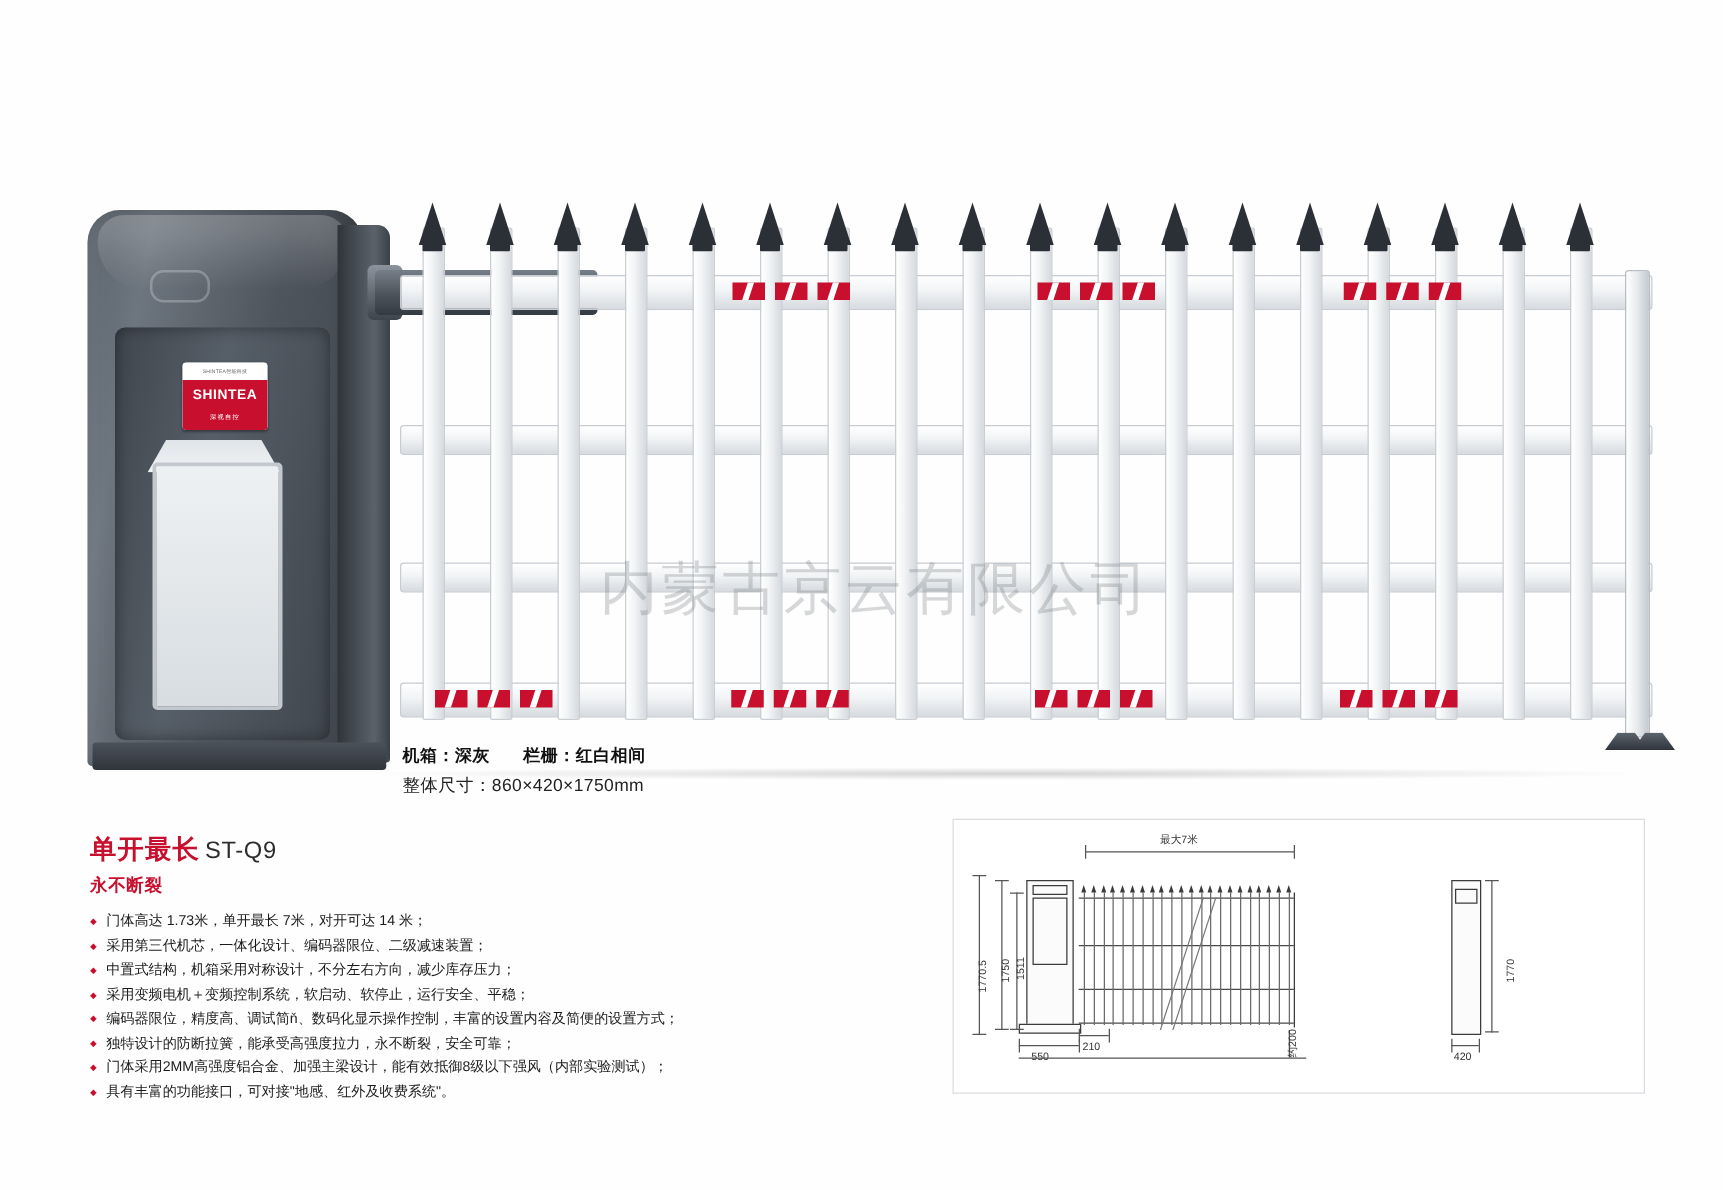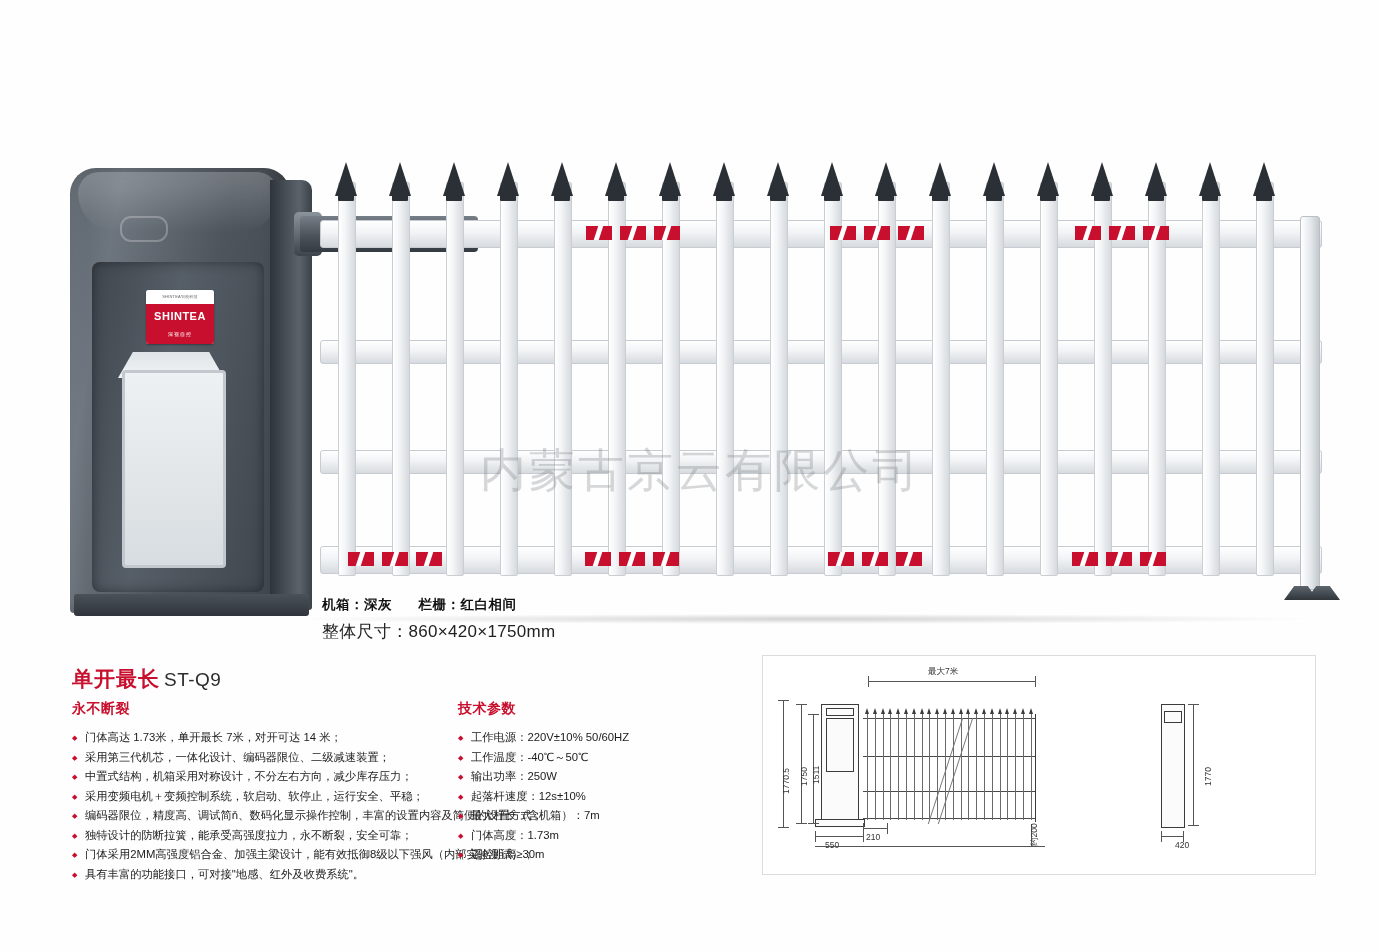--- a/index.html
+++ b/index.html
@@ -302,21 +302,21 @@
     font-size: 13.5px;
     font-weight: bold;
     color: #111;
     letter-spacing: .5px;
   }
   .photo-caption .gap { display:inline-block; width: 18px; }
   .photo-subcaption {
     position: absolute;
     left: 322px;
     top: 620px;
-    font-size: 17px;
+    font-size: 14px;
     color: #222;
     letter-spacing: .3px;
   }
 
   
   .title-row {
     position: absolute;
     left: 72px;
     top: 665px;
     display: flex;
@@ -598,32 +598,20 @@
         <li>采用第三代机芯，一体化设计、编码器限位、二级减速装置；</li>
         <li>中置式结构，机箱采用对称设计，不分左右方向，减少库存压力；</li>
         <li>采用变频电机＋变频控制系统，软启动、软停止，运行安全、平稳；</li>
         <li>编码器限位，精度高、调试简ň、数码化显示操作控制，丰富的设置内容及简便的设置方式；</li>
         <li>独特设计的防断拉簧，能承受高强度拉力，永不断裂，安全可靠；</li>
         <li>门体采用2MM高强度铝合金、加强主梁设计，能有效抵御8级以下强风（内部实验测试）；</li>
         <li>具有丰富的功能接口，可对接"地感、红外及收费系统"。</li>
       </ul>
   </div>
 
-  <div id="specs">
-    <div class="col-heading">技术参数</div>
-    <ul class="bullets" id="specs-list">
-        <li>工作电源：220V±10% 50/60HZ</li>
-        <li>工作温度：-40℃～50℃</li>
-        <li>输出功率：250W</li>
-        <li>起落杆速度：12s±10%</li>
-        <li>最大杆长（含机箱）：7m</li>
-        <li>门体高度：1.73m</li>
-        <li>遥控距离≥30m</li>
-      </ul>
-  </div>
 
   <div id="drawing">
 
     <div class="cab-dwg" style="left:58px; top:48px; width:36px; height:115px;"></div>
     <div class="cab-dwg" style="left:63px; top:62px; width:26px; height:52px; border-width:0.8px;"></div>
     <div class="cab-dwg" style="left:52px; top:163px; width:48px; height:6px;"></div>
     <div class="cab-dwg" style="left:63px; top:52px; width:26px; height:6px; border-width:0.8px;"></div>
 
     <div class="fence-dwg-bar" style="left:100px; top:62px; width:172px;"></div>
     <div class="fence-dwg-bar" style="left:100px; top:100px; width:172px;"></div>
@@ -719,16 +707,16 @@
     <div class="cab-dwg" style="left:398px; top:48px; width:22px; height:122px;"></div>
     <div class="cab-dwg" style="left:401px; top:55px; width:16px; height:10px; border-width:0.8px;"></div>
     <div class="dim-line dim-v" style="left:430px; top:48px; height:122px;"></div>
     <div class="tick" style="left:425px; top:48px; width:11px; height:1px;"></div>
     <div class="tick" style="left:425px; top:169px; width:11px; height:1px;"></div>
     <div class="dwg-label vert" style="left:440px; top:130px;">1770</div>
 
     <div class="dim-line dim-h" style="left:398px; top:180px; width:22px;"></div>
     <div class="tick" style="left:398px; top:175px; width:1px; height:11px;"></div>
     <div class="tick" style="left:420px; top:175px; width:1px; height:11px;"></div>
-    <div class="dwg-label" style="left:412px; top:184px;">420</div>
+    <div class="dwg-label" style="left:400px; top:184px;">420</div>
   </div>
 
 </div>
 
 </body></html>

